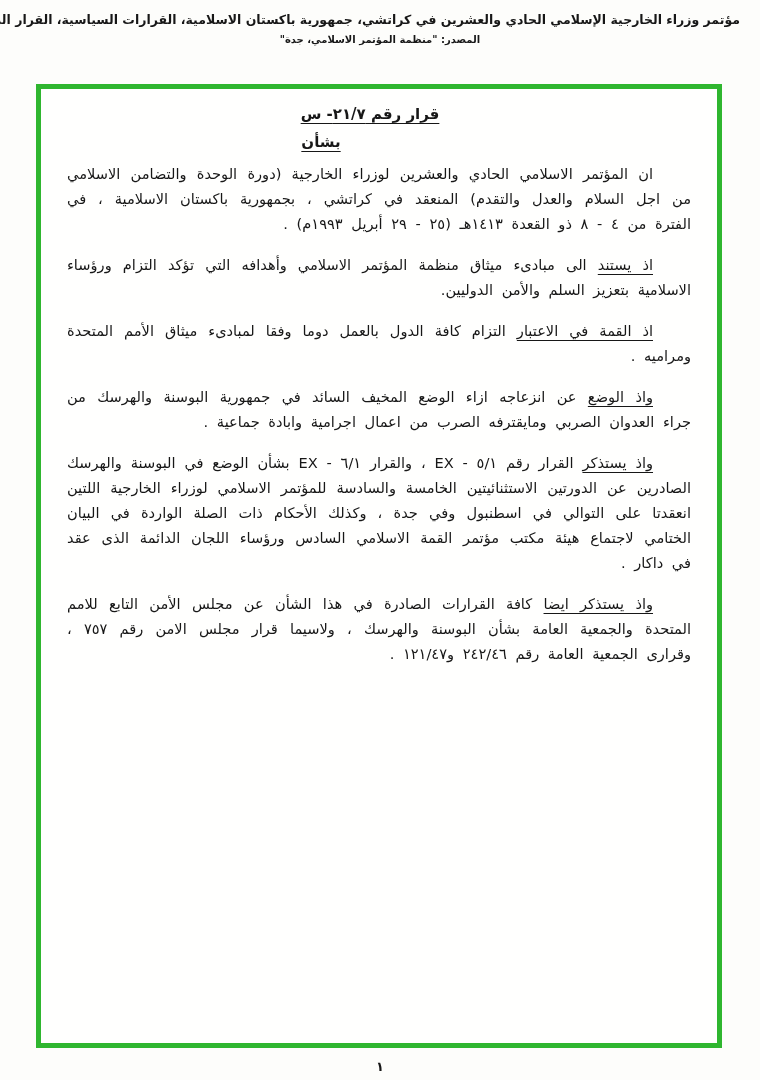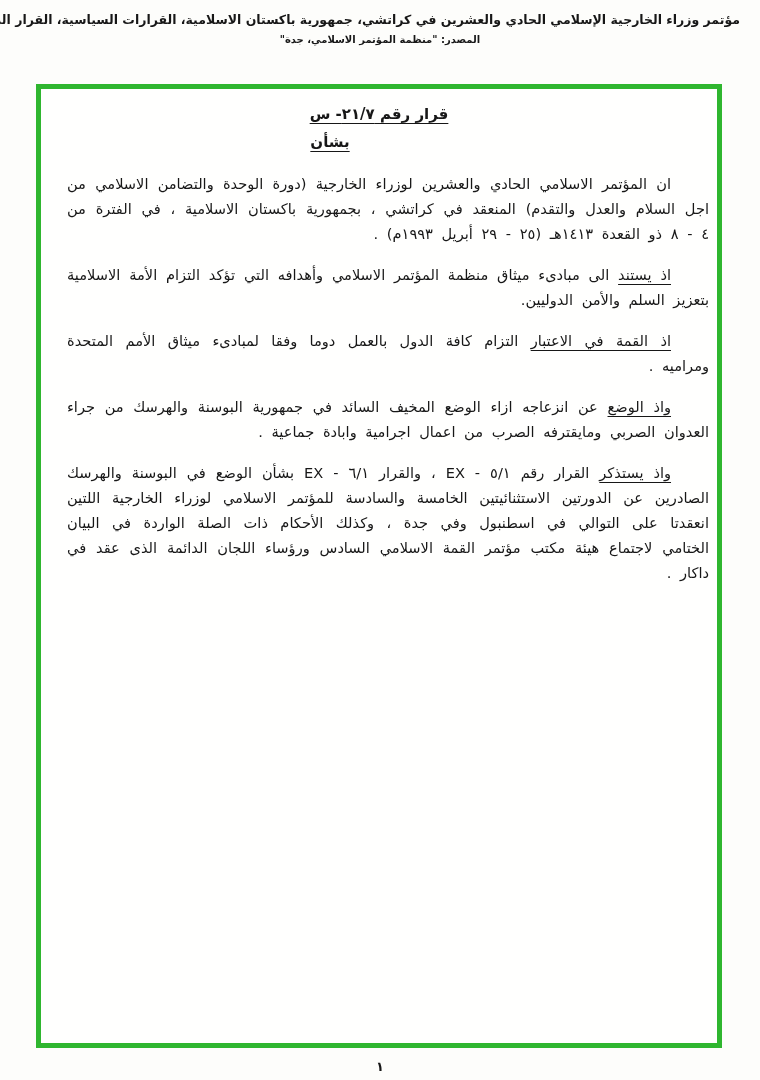--- a/index.html
+++ b/index.html
@@ -31,42 +31,42 @@
     margin-top: 7px;
   }
   .frame {
     position: absolute;
     left: 36px;
     top: 84px;
     width: 686px;
     height: 964px;
     border: 5px solid var(--border-green, #2fb62f);
     background: #fffffe;
-    padding: 16px 8px 8px 26px;
+    padding: 16px 26px 8px 26px;
     overflow: hidden;
   }
   .title-block {
     direction: rtl;
     text-align: center;
     font-size: 15px;
     font-weight: bold;
   }
   .title-block > div {
     width: fit-content;
     margin: 0 auto 10px auto;
     text-decoration: underline;
     text-underline-offset: 4px;
     letter-spacing: 1px;
   }
   .title-num  { transform: translateX(-9px); }
   .title-mid  { transform: translateX(-58px); text-align: right; }
   .title-subj { transform: translateX(-152px); }
   .bodytext {
     direction: rtl;
-    margin-top: 20px;
+    margin-top: 10px;
     font-size: 14.6px;
     line-height: 25px;
     text-align: justify;
   }
   .bodytext p {
     margin-bottom: 16px;
     text-indent: 38px;
     word-spacing: 4px;
   }
   .lead {
@@ -93,26 +93,27 @@
 
 <div class="frame">
   <div class="title-block">
     <div class="title-num">قرار رقم ٢١/٧- س</div>
     <div class="title-mid">بشأن</div>
   </div>
 
   <div class="bodytext">
     <p><span>ان المؤتمر الاسلامي الحادي والعشرين لوزراء الخارجية (دورة الوحدة والتضامن الاسلامي من اجل السلام والعدل والتقدم) المنعقد في كراتشي ، بجمهورية باكستان الاسلامية ، في الفترة من ٤ - ٨ ذو القعدة ١٤١٣هـ (٢٥ - ٢٩ أبريل ١٩٩٣م) .</span></p>
 
-    <p><span class="lead">اذ يستند</span> <span>الى مبادىء ميثاق منظمة المؤتمر الاسلامي وأهدافه التي تؤكد التزام الأمة الاسلامية بتعزيز السلم والأمن الدوليين.</span></p>
+    <p><span class="lead">اذ يستند</span> <span>الى مبادىء ميثاق منظمة المؤتمر الاسلامي وأهدافه التي تؤكد التزام ورؤساء الاسلامية بتعزيز السلم والأمن الدوليين.</span></p>
 
     <p><span class="lead">اذ القمة في الاعتبار</span> <span>التزام كافة الدول بالعمل دوما وفقا لمبادىء ميثاق الأمم المتحدة ومراميه .</span></p>
 
 
     <p><span class="lead">واذ الوضع</span> <span>عن انزعاجه ازاء الوضع المخيف السائد في جمهورية البوسنة والهرسك من جراء العدوان الصربي ومايقترفه الصرب من اعمال اجرامية وابادة جماعية .</span></p>
 
     <p><span class="lead">واذ يستذكر</span> <span>القرار رقم ٥/١ - EX ، والقرار ٦/١ - EX بشأن الوضع في البوسنة والهرسك الصادرين عن الدورتين الاستثنائيتين الخامسة والسادسة للمؤتمر الاسلامي لوزراء الخارجية اللتين انعقدتا على التوالي في اسطنبول وفي جدة ، وكذلك الأحكام ذات الصلة الواردة في البيان الختامي لاجتماع هيئة مكتب مؤتمر القمة الاسلامي السادس ورؤساء اللجان الدائمة الذى عقد في داكار .</span></p>
 
+    <p><span class="lead">واذ يستذكر ايضا</span> <span>كافة القرارات الصادرة في هذا الشأن عن مجلس الأمن التابع للامم المتحدة والجمعية العامة بشأن البوسنة والهرسك ، ولاسيما قرار مجلس الامن رقم ٧٥٧ ، وقرارى الجمعية العامة رقم ٢٤٢/٤٦ و١٢١/٤٧ .</span></p>
 
   </div>
 </div>
 
 <div class="pagenum">١</div>
 
 </body></html>

